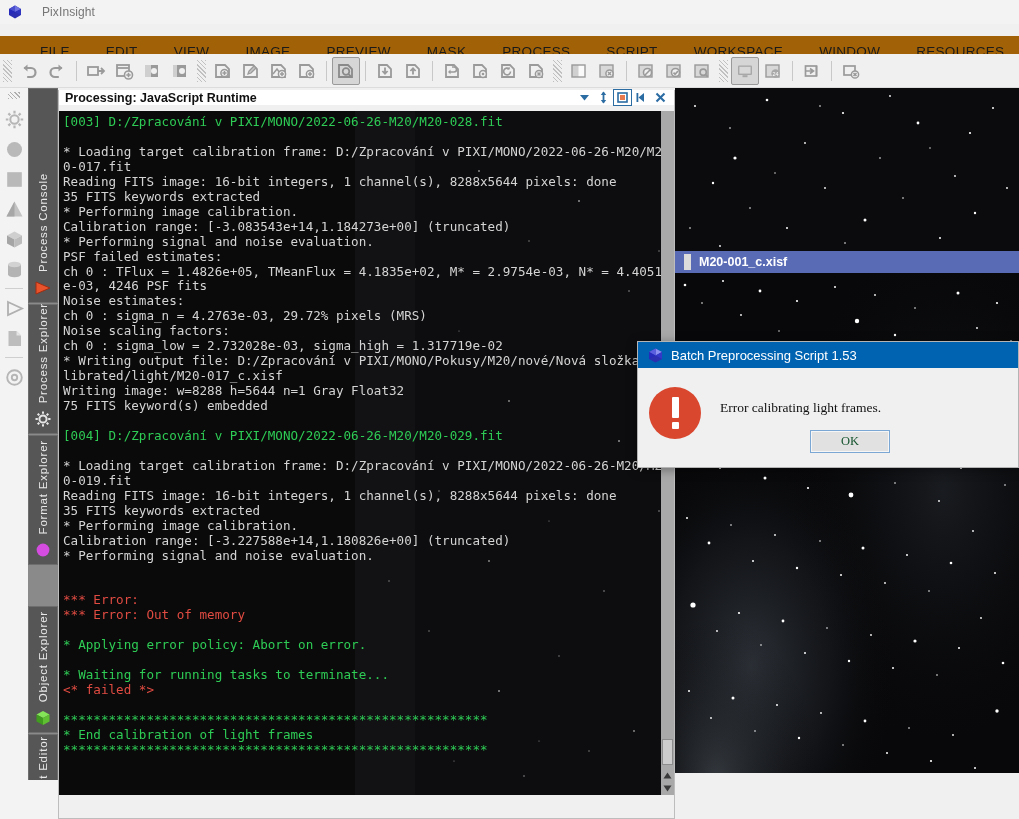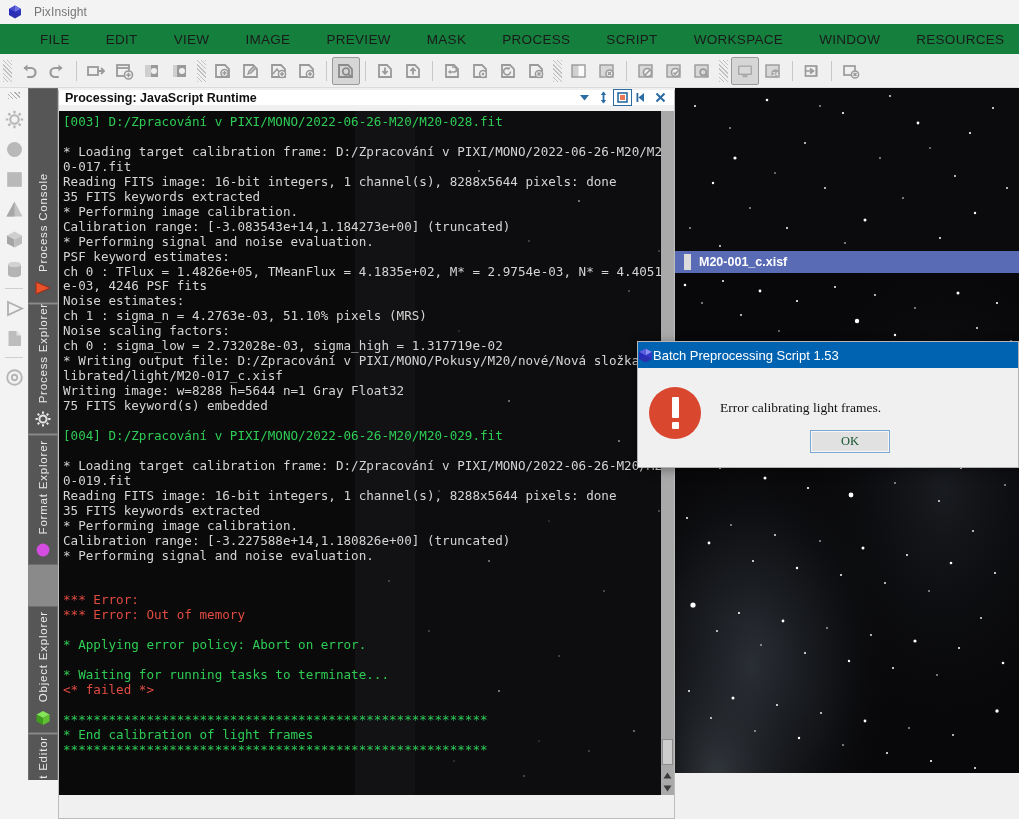--- a/index.html
+++ b/index.html
@@ -8,30 +8,30 @@
     overflow: hidden;
     background: #f0f0f0;
     font-family: "Liberation Sans", sans-serif;
     -webkit-font-smoothing: antialiased;
   }
   #app { position: relative; width: 1019px; height: 819px; overflow: hidden; background:#f0f0f0; }
 
   
   #titlebar {
     position: absolute; left:0; top:0; width:1019px; height:24px;
-    background:#f3f3f3; display:flex; align-items:center; gap:12px; padding-left:8px;
+    background:#f3f3f3; display:flex; align-items:center; gap:20px; padding-left:8px;
     box-sizing:border-box;
   }
   #titlebar .app-icon { width:14px; height:14px; position:relative; }
   #app-title { font-size:12px; color:#767676; letter-spacing:0.1px; }
 
   
   #menubar {
-    position:absolute; left:0; top:24px; width:1019px; height:30px;
-    background:#15803d; display:flex; align-items:center;
+    position:absolute; left:0; top:36px; width:1019px; height:30px;
+    background:#a16207; display:flex; align-items:center;
     box-sizing:border-box; padding-left:22px;
   }
   .menu-item {
     font-size:13.5px; color:#1a1a1a; padding:4px 18px; cursor:default;
     letter-spacing:0.3px; white-space:nowrap;
   }
 
   
   #toolbar {
     position:absolute; left:0; top:54px; width:1019px; height:34px;
@@ -167,22 +167,22 @@
   }
   #imgview-top { position:absolute; left:0; top:0; width:344px; height:163px; background:#0b0b0d; overflow:hidden;}
 
   
   #dialog {
     position:absolute; left:637px; top:341px; width:382px; height:127px;
     background:#f0f0f0; box-shadow:0 2px 10px rgba(0,0,0,.35);
     border:1px solid #b4b4b4; box-sizing:border-box;
   }
   #dialog-title {
-    height:26px; background:#0063b1; display:flex; align-items:center; 
-    box-sizing:border-box;
+    height:26px; background:#0063b1; display:flex; align-items:center; gap:8px;
+    padding-left:10px; box-sizing:border-box;
   }
   #dialog-title span { color:#fff; font-size:13px; white-space:nowrap; }
   #dialog-body { position:relative; height:99px;font-family:Liberation Serif, serif; }
   #dialog-icon {
     position:absolute; left:11px; top:19px; width:52px; height:52px;
     border-radius:50%; background:#d9472f;
     display:flex; align-items:center; justify-content:center;
   }
   #dialog-icon .bang { width:7px; display:flex; flex-direction:column; align-items:center; gap:4px; }
   #dialog-icon .bang .s { width:7px; height:21px; background:#fff; border-radius:1px; }
@@ -811,24 +811,24 @@
             <circle cx="480" cy="630" r="0.6"></circle>
         </g>
       </svg>
       <div id="console-text"><span class="ln-green">[003] D:/Zpracování v PIXI/MONO/2022-06-26-M20/M20-028.fit</span>
 <span class="ln-blank"></span><span class="ln-grey">* Loading target calibration frame: D:/Zpracování v PIXI/MONO/2022-06-26-M20/M20-017.fit</span>
 <span class="ln-grey">Reading FITS image: 16-bit integers, 1 channel(s), 8288x5644 pixels: done</span>
 <span class="ln-grey">35 FITS keywords extracted</span>
 <span class="ln-grey">* Performing image calibration.</span>
 <span class="ln-grey">Calibration range: [-3.083543e+14,1.184273e+00] (truncated)</span>
 <span class="ln-grey">* Performing signal and noise evaluation.</span>
-<span class="ln-grey">PSF keyword estimates:</span>
+<span class="ln-grey">PSF failed estimates:</span>
 <span class="ln-grey">ch 0 : TFlux = 1.4826e+05, TMeanFlux = 4.1835e+02, M* = 2.9754e-03, N* = 4.4051e-03, 4246 PSF fits</span>
 <span class="ln-grey">Noise estimates:</span>
-<span class="ln-grey">ch 1 : sigma_n = 4.2763e-03, 51.10% pixels (MRS)</span>
+<span class="ln-grey">ch 0 : sigma_n = 4.2763e-03, 29.72% pixels (MRS)</span>
 <span class="ln-grey">Noise scaling factors:</span>
 <span class="ln-grey">ch 0 : sigma_low = 2.732028e-03, sigma_high = 1.317719e-02</span>
 <span class="ln-grey">* Writing output file: D:/Zpracování v PIXI/MONO/Pokusy/M20/nové/Nová složka/calibrated/light/M20-017_c.xisf</span>
 <span class="ln-grey">Writing image: w=8288 h=5644 n=1 Gray Float32</span>
 <span class="ln-grey">75 FITS keyword(s) embedded</span>
 <span class="ln-blank"></span><span class="ln-green">[004] D:/Zpracování v PIXI/MONO/2022-06-26-M20/M20-029.fit</span>
 <span class="ln-blank"></span><span class="ln-grey">* Loading target calibration frame: D:/Zpracování v PIXI/MONO/2022-06-26-M20/M20-019.fit</span>
 <span class="ln-grey">Reading FITS image: 16-bit integers, 1 channel(s), 8288x5644 pixels: done</span>
 <span class="ln-grey">35 FITS keywords extracted</span>
 <span class="ln-grey">* Performing image calibration.</span>

